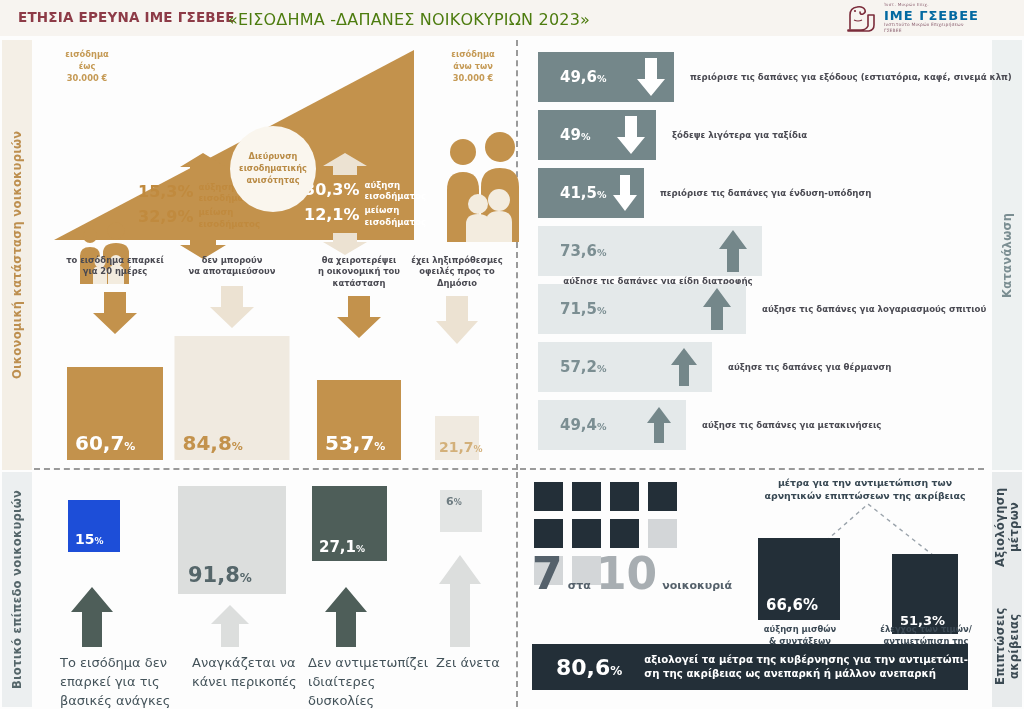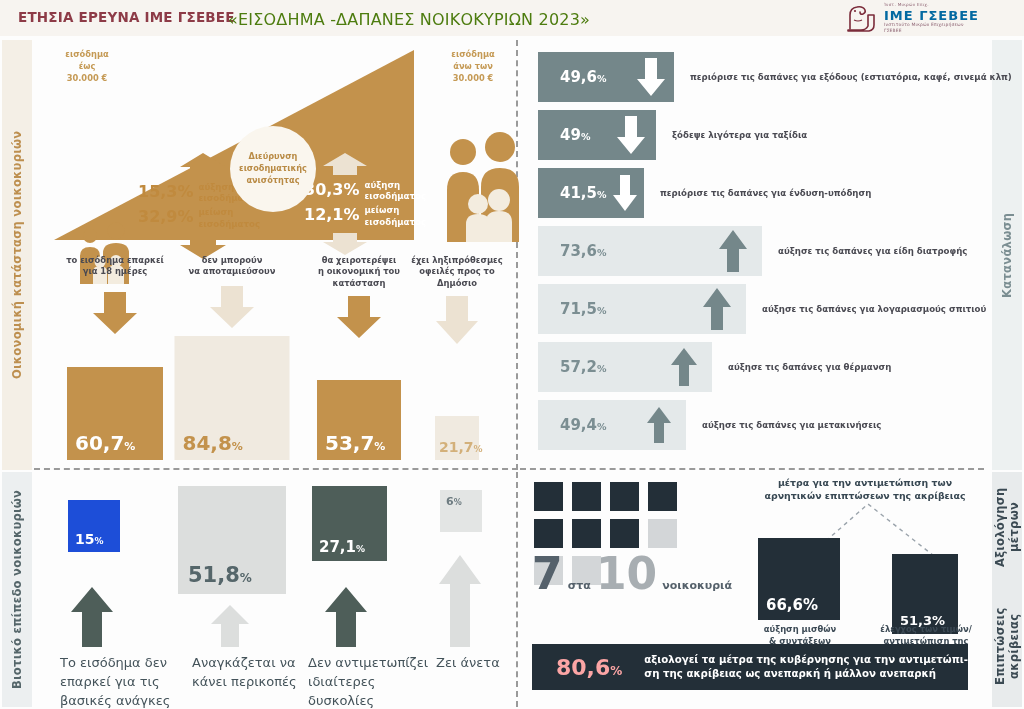--- a/index.html
+++ b/index.html
@@ -101,21 +101,21 @@
   .sevten .body{font-size:10px;font-weight:bold;color:#3c4a55;line-height:1.35;margin-top:2px;}
 
   .measure-title{position:absolute;left:230px;top:4px;width:230px;text-align:center;
                  font-size:9.4px;font-weight:bold;color:#384853;line-height:1.4;}
   .msq{position:absolute;display:flex;align-items:flex-end;}
   .msq .v{font-size:15px;font-weight:bold;color:#fff;padding:0 0 6px 8px;}
   .mcap{position:absolute;font-size:8.4px;font-weight:bold;color:#3c4a55;line-height:1.4;text-align:center;}
 
   .bigbanner{position:absolute;left:12px;top:172px;width:436px;height:46px;
              background:#232f38;display:flex;align-items:center;}
-  .bigbanner .bv{font-size:22px;font-weight:bold;color:#fca5a5;margin-left:24px;white-space:nowrap;}
+  .bigbanner .bv{font-size:22px;font-weight:bold;color:#ffffff;margin-left:24px;white-space:nowrap;}
   .bigbanner .bv .u{font-size:12px;}
   .bigbanner .bt{font-size:10.2px;font-weight:bold;color:#fff;margin-left:22px;line-height:1.4;}
 </style>
 </head>
 <body>
 
 <div class="page">
 
   <div class="header">
     <div class="hdr-title">ΕΤΗΣΙΑ ΕΡΕΥΝΑ ΙΜΕ ΓΣΕΒΕΕ</div>
@@ -216,21 +216,21 @@
         <path d="M39 110 L39 55 Q39 36 58 36 Q77 36 77 55 L77 110 Z" fill="#c3924c"></path>
       <circle cx="36" cy="72" r="10" fill="#f3ecdf"></circle>
         <path d="M24 110 L24 92 Q24 82 36 82 Q48 82 48 92 L48 110 Z" fill="#f3ecdf"></path>
       <circle cx="57" cy="68" r="11" fill="#f3ecdf"></circle>
         <path d="M44 110 L44 90 Q44 79 57 79 Q70 79 70 90 L70 110 Z" fill="#f3ecdf"></path>
     </svg>
 
     <div class="colgroup">
       <div class="colitem" style="left:0;top:0;height:205px;">
         <div class="coltitle" style="white-space:pre-line">το εισόδημα επαρκεί
-για 18 ημέρες</div>
+για 20 ημέρες</div>
         <svg class="arrow-down" width="46" height="44" style="top:36px;" viewBox="0 0 46 44">
           <polygon points="23,43 45,22 34,22 34,1 12,1 12,22 1,22" fill="#c3924c"></polygon>
         </svg>
         <div class="colbar" style="width:96px;height:93px;background:#c3924c;">
           <div class="val" style="color:#ffffff;"><span>60,7</span><span class="u">%</span></div>
         </div>
       </div>
       <div class="colitem" style="left:117px;top:0;height:205px;">
         <div class="coltitle" style="white-space:pre-line">δεν μπορούν
 να αποταμιεύσουν</div>
@@ -291,21 +291,21 @@
     <div class="hbar-row" style="top:128px;">
       <div class="hbar" style="width:106px;background:#74878a;">
         <span class="hval" style="color:#fff;"><span>41,5</span><span class="u">%</span></span>
         <svg class="harrow" style="right:6px;top:6px;" width="26" height="38" viewBox="0 0 26 38">
           <polygon points="13,37 25,21 18,21 18,1 8,1 8,21 1,21" fill="#ffffff"></polygon>
         </svg>
       </div>
       <div class="hlabel">περιόρισε τις δαπάνες για ένδυση-υπόδηση</div>
     </div>
 
-    <div class="hbar-row" style="top:186px;">
+    <div class="hbar-row" style="top:186px;flex-direction:column;">
       <div class="hbar" style="width:224px;background:#e4e9ea;">
         <span class="hval" style="color:#7b8e92;"><span>73,6</span><span class="u">%</span></span>
         <svg class="harrow" style="right:14px;top:3px;" width="30" height="44" viewBox="0 0 30 44">
           <polygon points="15,1 29,20 21,20 21,43 9,43 9,20 1,20" fill="#74878a"></polygon>
         </svg>
       </div>
       <div class="hlabel">αύξησε τις δαπάνες για είδη διατροφής</div>
     </div>
 
     <div class="hbar-row" style="top:244px;">
@@ -349,21 +349,21 @@
         <svg class="blarrow" style="left:10px;top:100px;" width="44" height="62" viewBox="0 0 44 62">
           <polygon points="22,1 43,26 32,26 32,61 12,61 12,26 1,26" fill="#4e5e59"></polygon>
         </svg>
         <div class="bltext" style="left:0;top:168px;width:112px;white-space:pre-line">Το εισόδημα δεν
 επαρκεί για τις
 βασικές ανάγκες</div>
       </div>
 
       <div class="blitem" style="left:112px;top:0;">
         <div class="blsq" style="left:6px;top:0;width:108px;height:108px;background:#dcdedd;">
-          <span class="v" style="color:#55666a;font-size:21px;padding-left:10px;padding-bottom:7px;"><span>51,8</span><span class="u" style="font-size:12px">%</span></span>
+          <span class="v" style="color:#55666a;font-size:21px;padding-left:10px;padding-bottom:7px;"><span>91,8</span><span class="u" style="font-size:12px">%</span></span>
         </div>
         <svg class="blarrow" style="left:38px;top:118px;" width="40" height="44" viewBox="0 0 40 44">
           <polygon points="20,1 39,20 29,20 29,43 11,43 11,20 1,20" fill="#dcdedd"></polygon>
         </svg>
         <div class="bltext" style="left:20px;top:168px;width:112px;white-space:pre-line">Αναγκάζεται να
 κάνει περικοπές</div>
       </div>
 
       <div class="blitem" style="left:248px;top:0;">
         <div class="blsq" style="left:4px;top:0;width:75px;height:75px;background:#4e5e59;">

